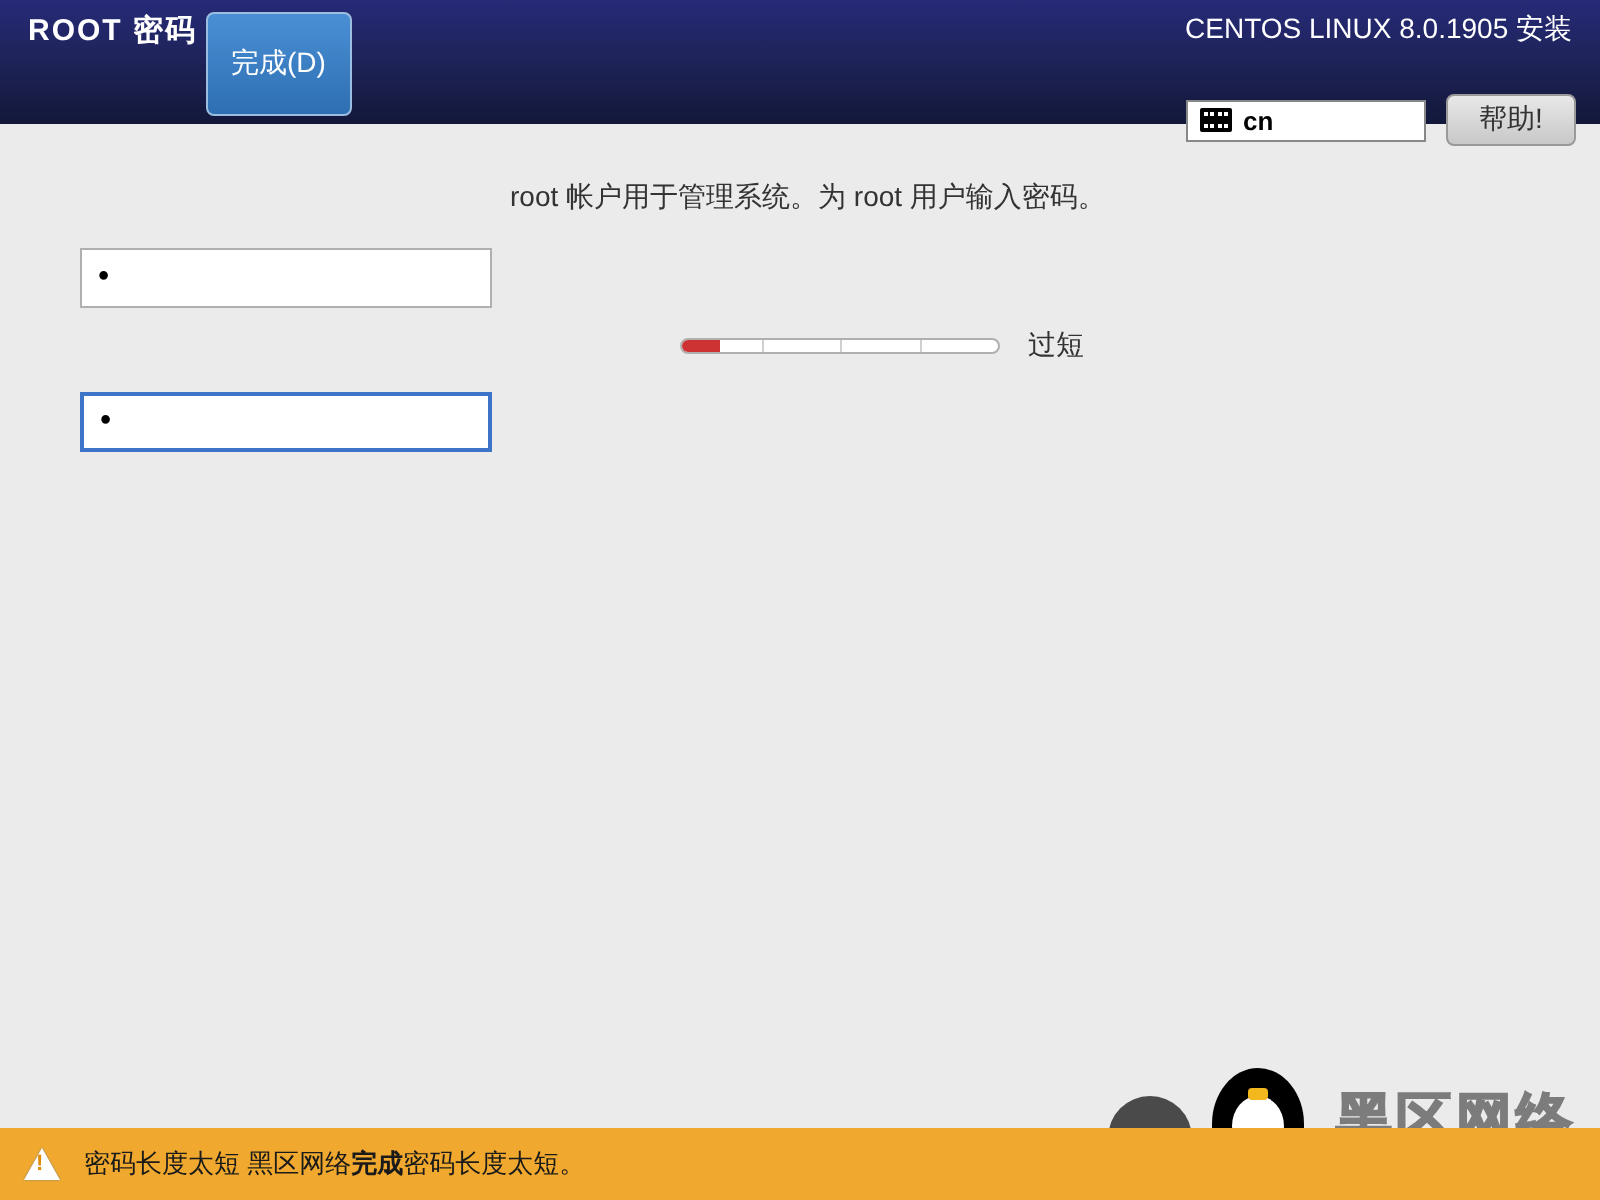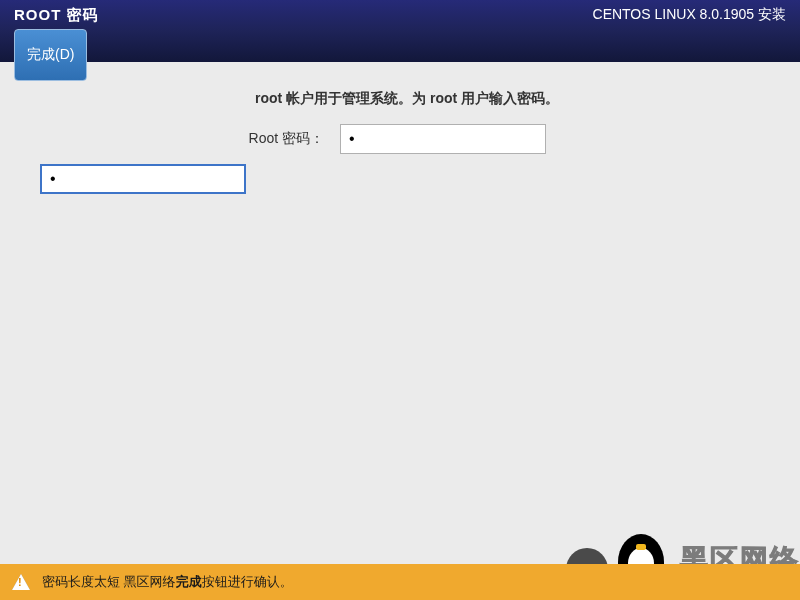--- a/index.html
+++ b/index.html
@@ -12,21 +12,21 @@
       position: relative;
     }
     .header {
       height: 62px;
       background: linear-gradient(180deg, #262a78 0%, #1e2358 50%, #12173a 100%);
       display: flex;
       justify-content: space-between;
       color: #fff;
       padding: 6px 10px 6px 10px;
     }
-    .header-left { display: flex; flex-direction: column; align-items: flex-start; }
+    .header-left { display: flex; flex-direction: row; align-items: flex-start; }
     .page-title {
       font-size: 15px;
       font-weight: bold;
       letter-spacing: 1px;
       margin-bottom: 4px;
       margin-left: 4px;
     }
     .done-button {
       background: linear-gradient(180deg, #4a8fd4 0%, #2e6fb3 100%);
       border: 1px solid #9bbde0;
@@ -76,21 +76,20 @@
     }
 
     .main {
       padding: 28px 40px 0 40px;
       font-size: 14px;
       color: #333;
     }
     .description {
       margin-left: 215px;
       margin-bottom: 16px;
-      font-weight: bold;
     }
     .form-row {
       display: flex;
       align-items: center;
       margin-bottom: 10px;
     }
     .label {
       width: 300px;
       text-align: right;
       padding-right: 16px;
@@ -163,21 +162,21 @@
       content: "!";
       position: absolute;
       left: -3px; top: 2px;
       color: #e08a00;
       font-weight: bold;
       font-size: 11px;
     }
 
     .watermark {
       position: absolute;
-      right: 0;
+      right: 12px;
       bottom: 10px;
       display: flex;
       align-items: flex-end;
       gap: 10px;
       pointer-events: none;
     }
     .wm-penguin {
       width: 46px; height: 56px;
       background: #000;
       border-radius: 50% 50% 45% 45%;
@@ -240,44 +239,58 @@
 </head>
 <body>
 
 <div class="header">
   <div class="header-left">
     <div class="page-title">ROOT 密码</div>
     <button class="done-button">完成(D)</button>
   </div>
   <div class="header-right">
     <div class="installer-title">CENTOS LINUX 8.0.1905 安装</div>
+    <div class="header-controls">
+      <div class="lang-box">
+        <span class="kb-icon"></span>
+        <span>cn</span>
+      </div>
+      <button class="help-button">帮助!</button>
+    </div>
   </div>
 </div>
 
 <div class="main">
   <div class="description">root 帐户用于管理系统。为 root 用户输入密码。</div>
 
   <div class="form-row">
-    <div class="label">Root 密码：</div>
     <input type="text" class="text-input" value="•" style="">
   </div>
 
+  <div class="strength-row">
+    <div class="strength-bar">
+      <div class="seg" style="left:25%"></div>
+      <div class="seg" style="left:50%"></div>
+      <div class="seg" style="left:75%"></div>
+    </div>
+    <div class="strength-label">过短</div>
+  </div>
 
   <div class="form-row">
     <input type="text" class="text-input focused" value="•" style="">
   </div>
 </div>
 
 <div class="watermark">
   <div class="wm-mushroom"></div>
   <div class="wm-penguin"></div>
   <div class="wm-text">
     <div class="wm-line1">黑区网络</div>
     <div class="wm-line2">www.Linuxidc.com</div>
   </div>
 </div>
 
 <div class="warning-bar">
   <div class="warn-icon"></div>
   <span>
-    <span>密码长度太短 黑区网络</span><b>完成</b><span>按钮进行确认。</span>
+    <span>密码长度太短 黑区网络</span><b>完成</b><span>密码长度太短。</span>
   </span>
 </div>
 
 </body></html>

